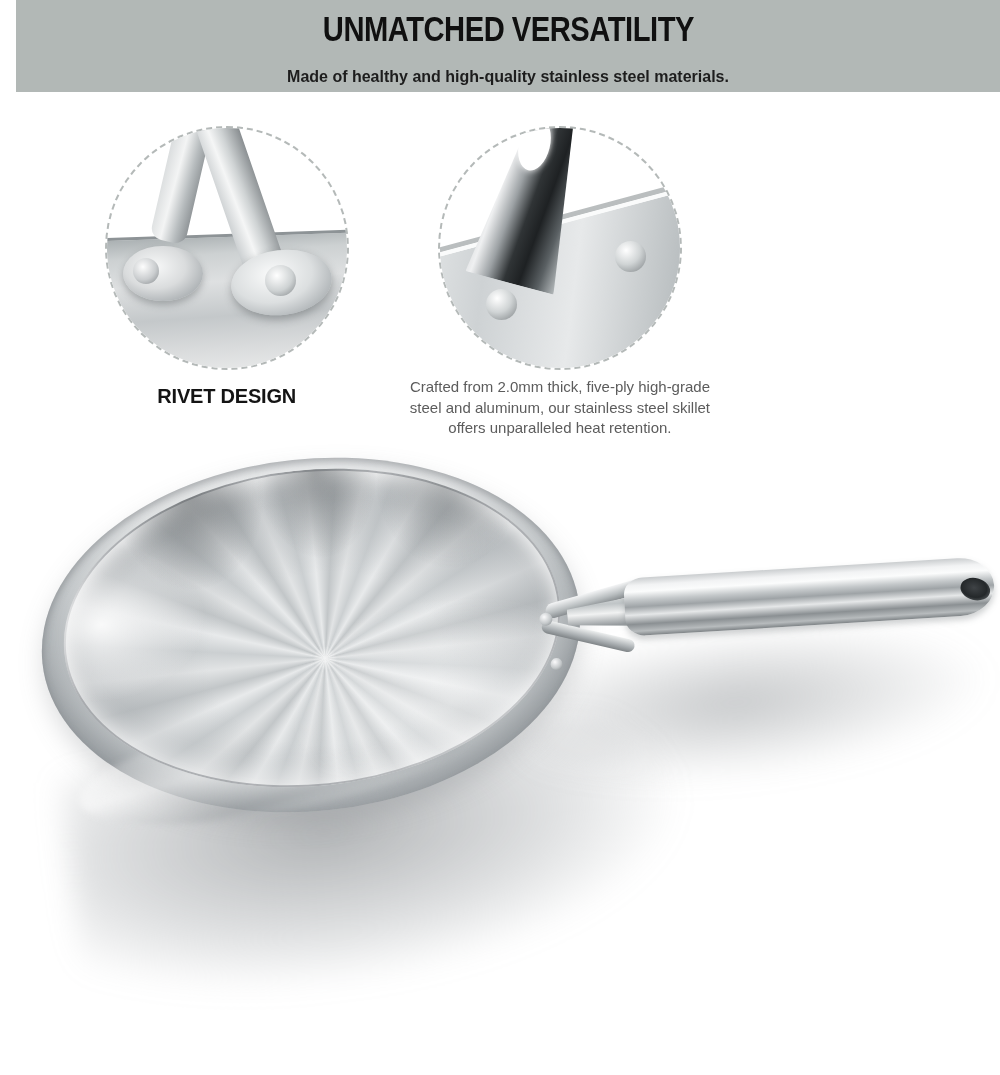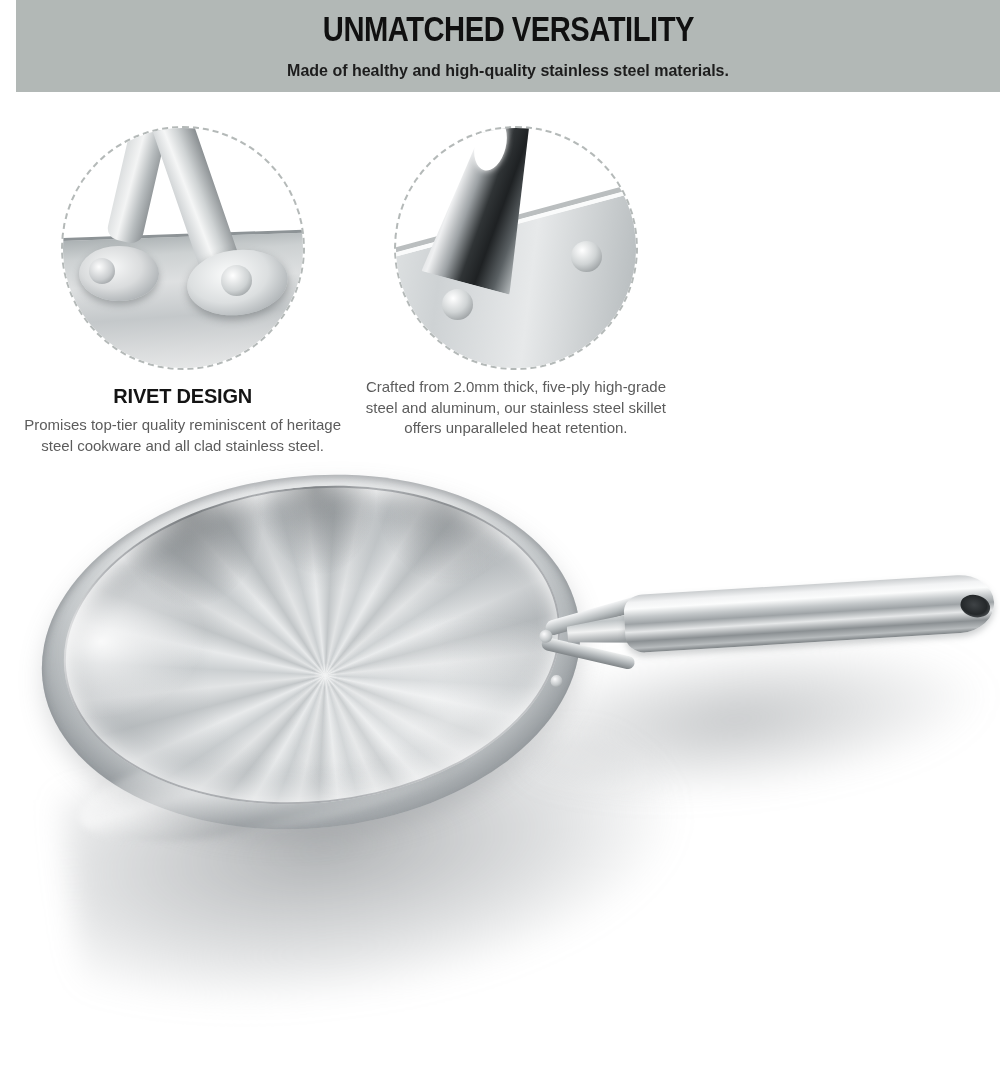--- a/index.html
+++ b/index.html
@@ -4,24 +4,24 @@
 <style>
   * { margin:0; padding:0; box-sizing:border-box; }
   html,body { width:1000px; height:1075px; background:#ffffff;
     font-family:"Liberation Sans", sans-serif; overflow:hidden; }
   .page { position:relative; width:1000px; height:1075px; background:#fff;padding-left:16px; }
 
   
   .banner { height:92px; background:#b2b8b6; text-align:center; overflow:hidden; }
   .banner-title { display:inline-block; margin-top:10px; font-size:31px; font-weight:800;
     color:#101010; letter-spacing:-0.5px; transform:scale(0.94,1.12); transform-origin:center top; }
-  .banner-sub { margin-top:16px; font-size:16px; font-weight:700; color:#1d1d1d; }
+  .banner-sub { margin-top:22px; font-size:16px; font-weight:700; color:#1d1d1d; }
 
   
-  .features { display:flex; margin-top:34px; }
+  .features { display:flex; margin-top:34px;margin-left:44px; }
   .feature { width:333.3px; text-align:center; }
   .circle { position:relative; width:244px; height:244px; margin:0 auto; border-radius:50%;
     border:2px dashed #b4b9b8; background:#fff; overflow:hidden; }
   .circle * { position:absolute; }
   .feature-title { margin-top:15px; font-size:20px; font-weight:800; color:#141414; letter-spacing:-0.2px; }
   .feature-desc { margin:7px auto 0; font-size:15px; line-height:1.38; color:#5c5c5c; font-weight:500; max-width:318px; }
 
   
   .c1-wall { left:-8%; right:-8%; top:44%; height:70%; transform:rotate(-2deg);
     border-top:3px solid #8d9396;
@@ -128,21 +128,20 @@
       <div class="circle" role="img" aria-label="close-up photo of riveted handle attachment inside the pan">
         <div class="c1-wall"></div>
         <div class="c1-prong-l"></div>
         <div class="c1-prong-r"></div>
         <div class="c1-plate-l"></div>
         <div class="c1-rivet-l"></div>
         <div class="c1-plate-r"></div>
         <div class="c1-rivet-r"></div>
       </div>
       <div class="feature-title">RIVET DESIGN</div>
-      <div class="feature-desc">Promises top-tier quality reminiscent of heritage steel cookware and all clad stainless steel.</div>
     </div>
 
     <div class="feature">
       <div class="circle" role="img" aria-label="close-up photo of forked handle welded to pan exterior with two rivets">
         <div class="c2-wall"></div>
         <div class="c2-fork"></div>
         <div class="c2-fork-hole"></div>
         <div class="c2-rivet-a"></div>
         <div class="c2-rivet-b"></div>
       </div>

